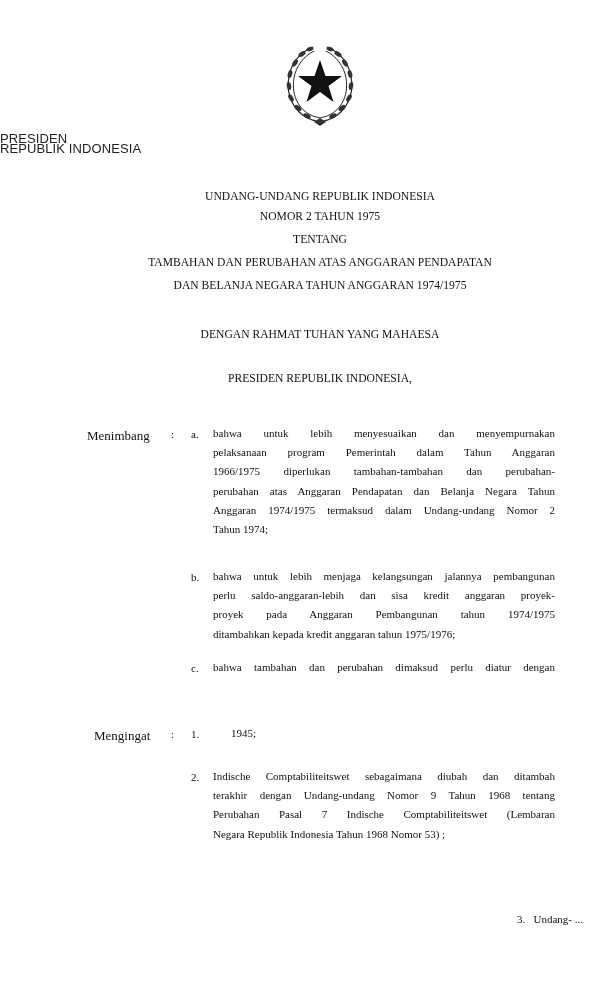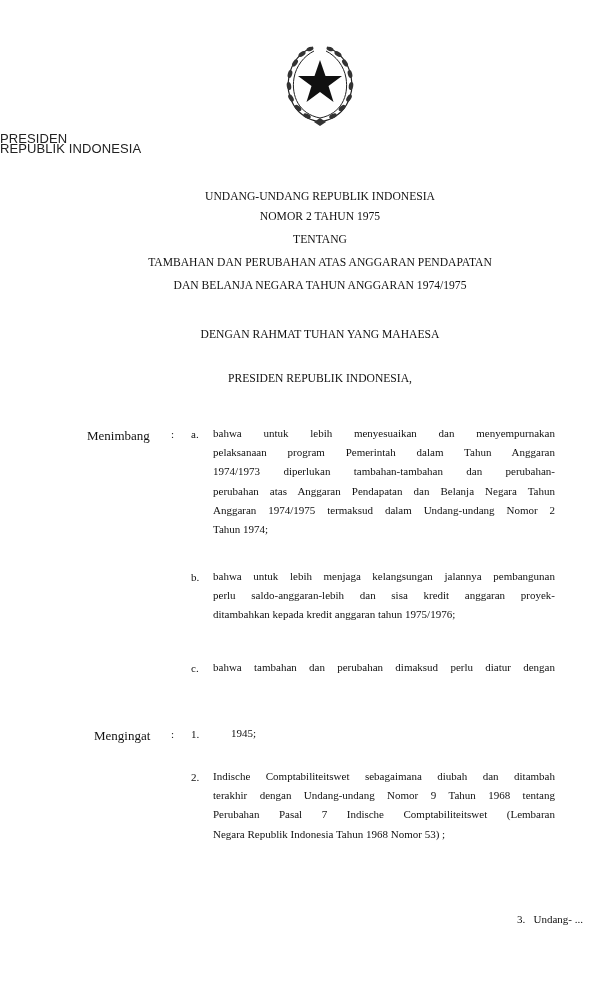--- a/index.html
+++ b/index.html
@@ -73,30 +73,31 @@
 <div class="center-line" style="top:328px;">DENGAN RAHMAT TUHAN YANG MAHAESA</div>
 <div class="center-line" style="top:372px;">PRESIDEN REPUBLIK INDONESIA,</div>
 
 <div class="lbl" style="left:87px; top:428px;">Menimbang</div>
 <div class="colon" style="left:171px; top:428px;">:</div>
 
 <div class="marker" style="left:191px; top:428px;">a.</div>
 <div class="para" style="top:424px;">
   <span class="ln">bahwa untuk lebih menyesuaikan dan menyempurnakan</span>
   <span class="ln">pelaksanaan program Pemerintah dalam Tahun Anggaran</span>
-  <span class="ln">1974/1973 diperlukan tambahan-tambahan dan perubahan-</span>
+  <span class="ln">1966/1975 diperlukan tambahan-tambahan dan perubahan-</span>
   <span class="ln">perubahan atas Anggaran Pendapatan dan Belanja Negara Tahun</span>
   <span class="ln">Anggaran 1974/1975 termaksud dalam Undang-undang  Nomor 2</span>
   <span class="ln last">Tahun 1974;</span>
 </div>
 
 <div class="marker" style="left:191px; top:571px;">b.</div>
 <div class="para" style="top:567px;">
   <span class="ln">bahwa untuk lebih menjaga kelangsungan jalannya pembangunan</span>
   <span class="ln">perlu saldo-anggaran-lebih dan sisa kredit anggaran proyek-</span>
+  <span class="ln">proyek pada Anggaran Pembangunan tahun 1974/1975</span>
   <span class="ln last">ditambahkan kepada kredit anggaran tahun 1975/1976;</span>
 </div>
 
 <div class="marker" style="left:191px; top:662px;">c.</div>
 <div class="para" style="top:658px;">
   <span class="ln">bahwa tambahan dan perubahan dimaksud perlu diatur dengan</span>
 </div>
 
 <div class="lbl" style="left:94px; top:728px;">Mengingat</div>
 <div class="colon" style="left:171px; top:728px;">:</div>

